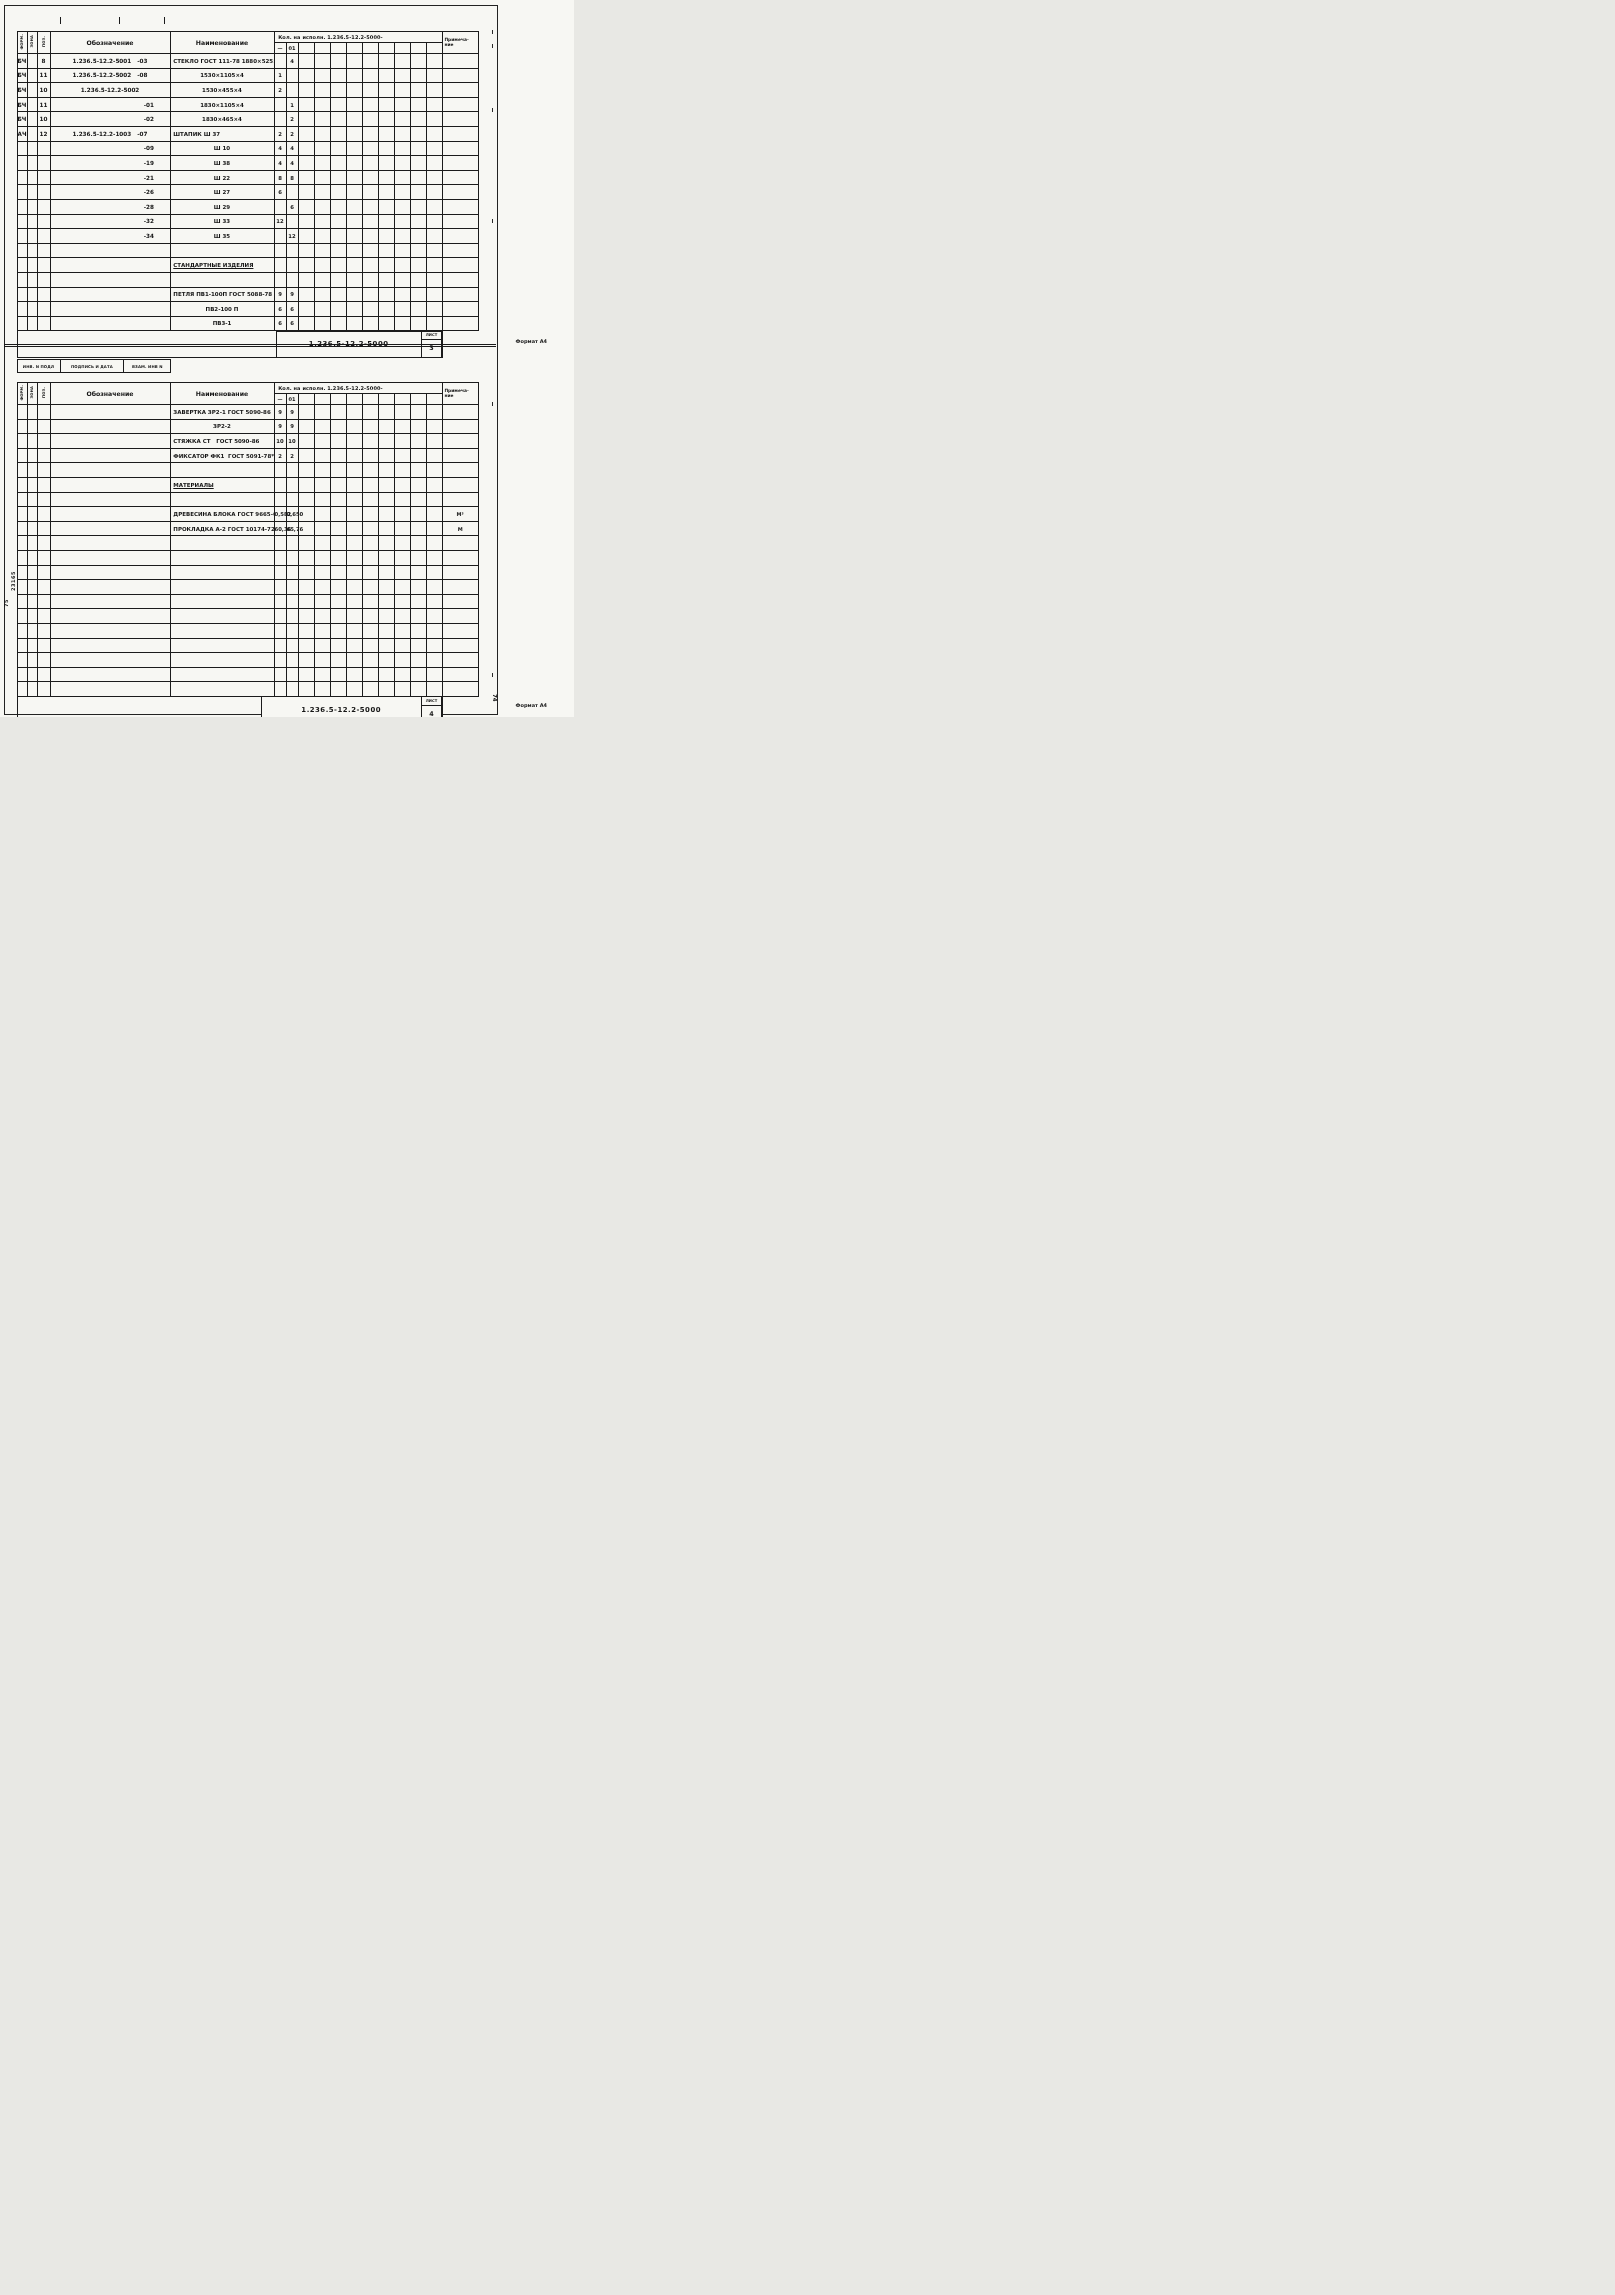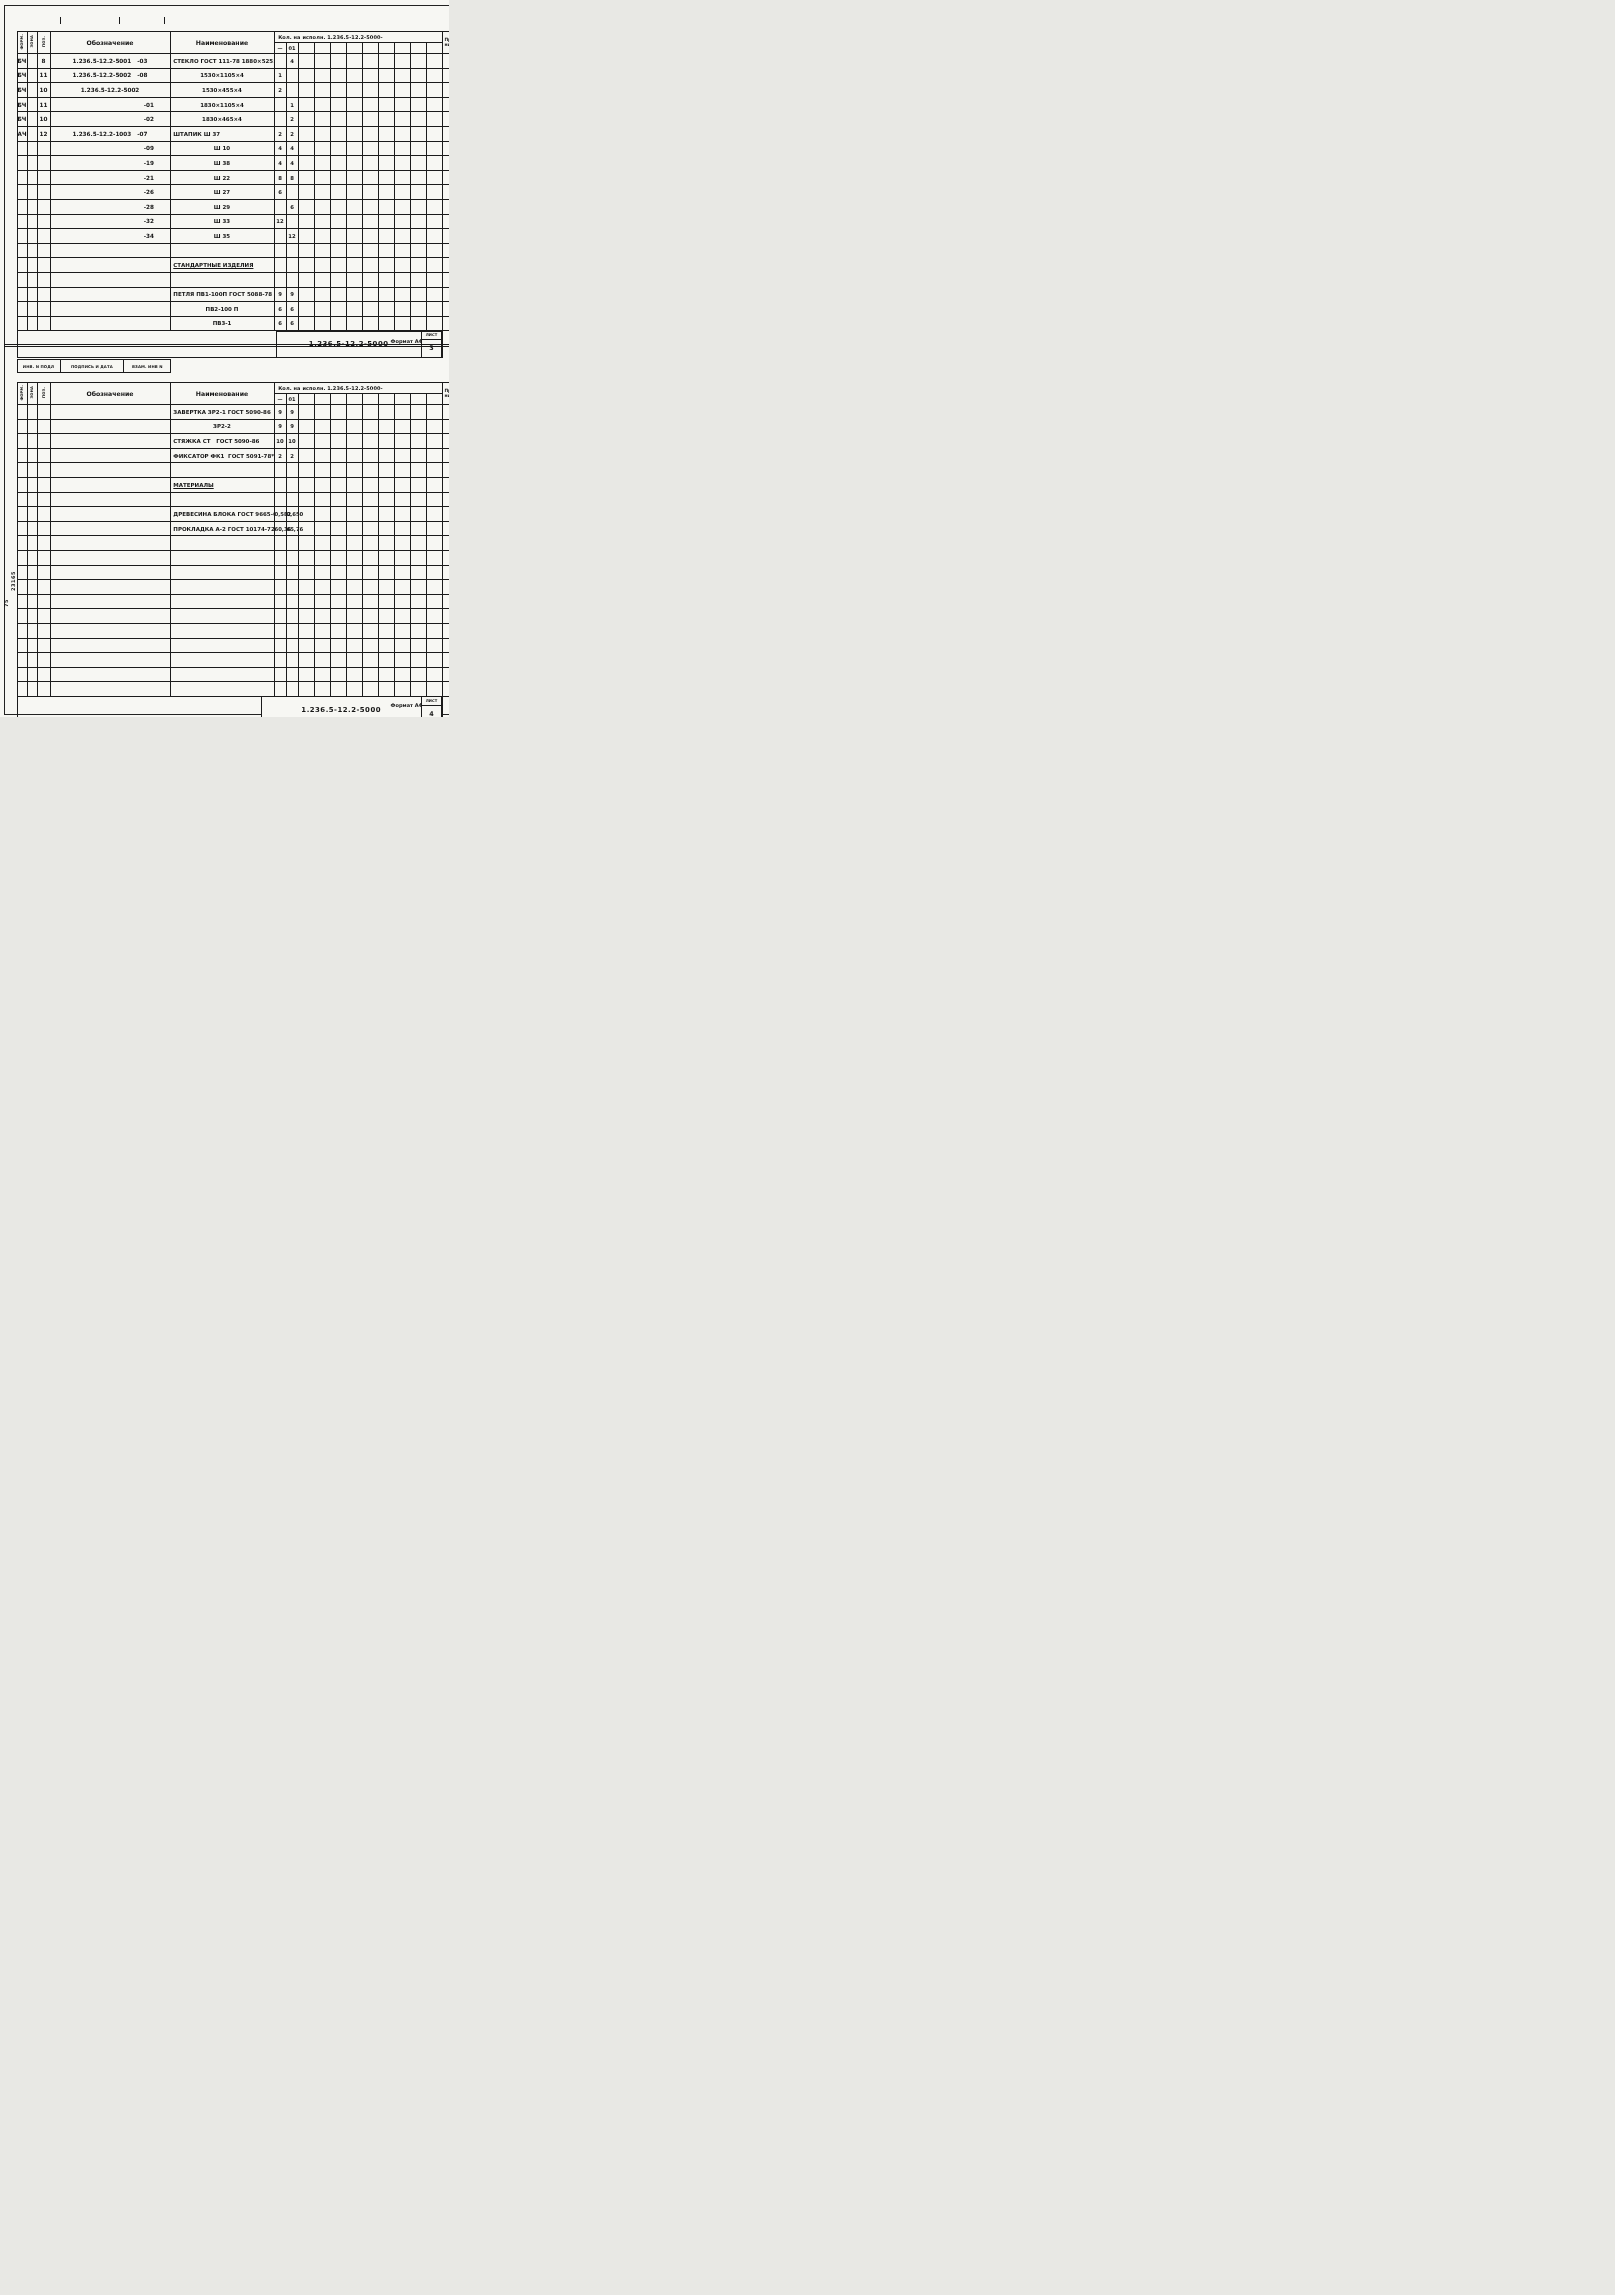--- a/index.html
+++ b/index.html
@@ -1,16 +1,16 @@
 <!DOCTYPE html>
 <html style="font-size:7.3px"><head>
 <meta charset="utf-8">
 <style>
   html,body{margin:0;padding:0;background:#e8e8e4;}
-  .page{position:relative;width:449px;height:717px;background:#f7f7f3;
+  .page{position:relative;width:574px;height:717px;background:#f7f7f3;
         font-family:"DejaVu Sans",sans-serif;color:#161616;overflow:hidden;}
   .frame{position:absolute;left:3.7px;top:4.6px;width:492px;height:708px;
          border:0.7px solid #222;}
   .tick{position:absolute;top:16.5px;width:0.9px;height:7.3px;background:#1a1a1a;}
   .spk{position:absolute;left:492px;width:1.4px;height:4.1px;background:#2a2a2a;}
 
   table{border-collapse:collapse;table-layout:fixed;width:462px;}
   .tbl{position:absolute;left:16.5px;}
   .tbl3{top:31px;} .tbl4{top:382px;}
   th,td{border:0.6px solid #1b1b1b;padding:0;overflow:hidden;white-space:nowrap;

